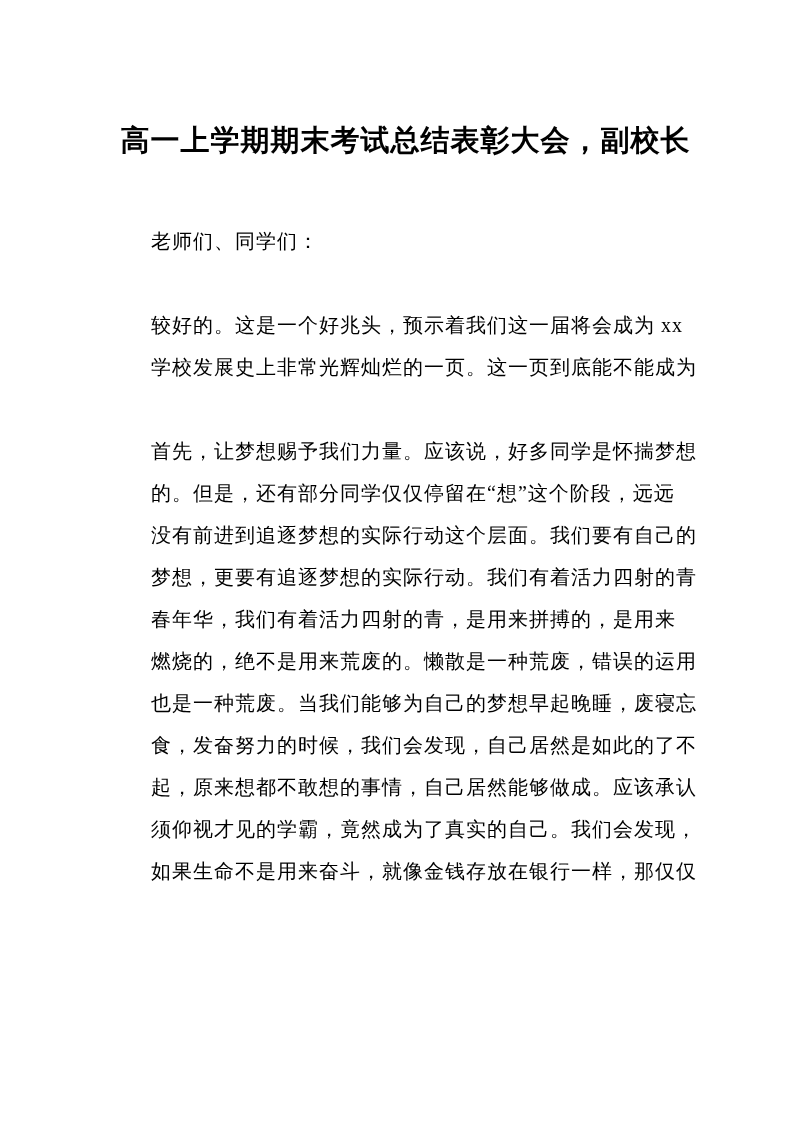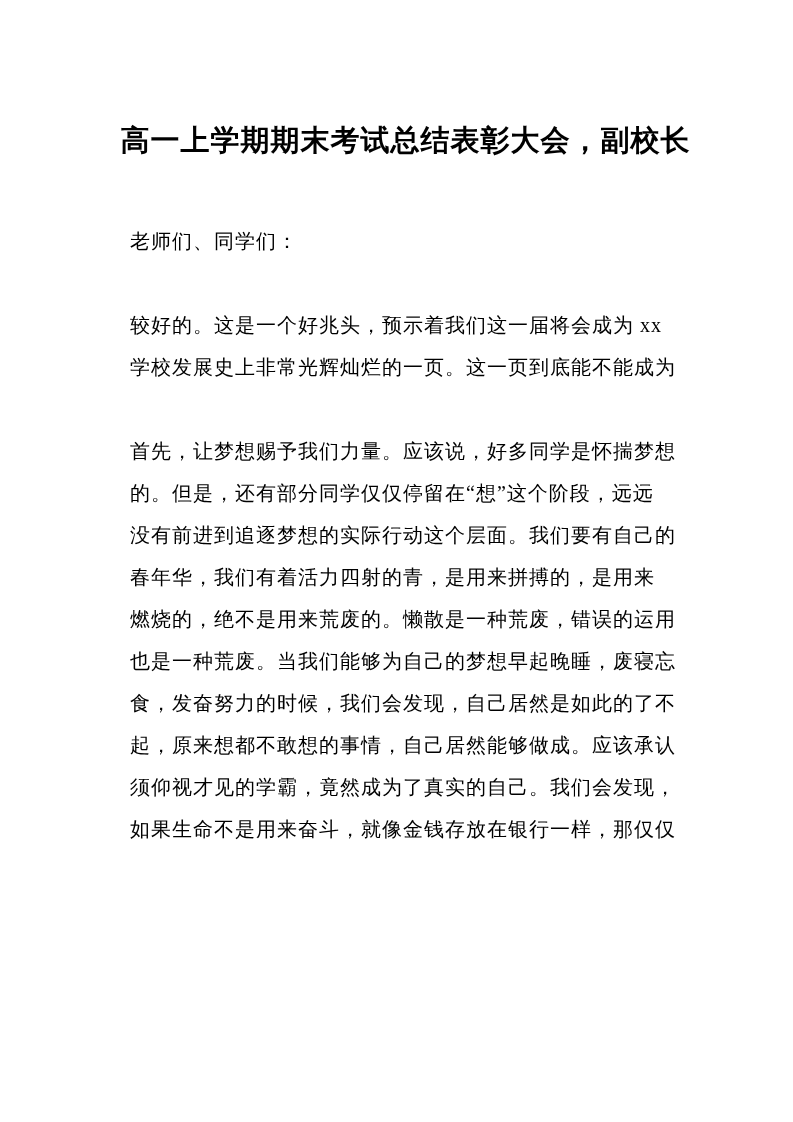--- a/index.html
+++ b/index.html
@@ -34,20 +34,21 @@
     width: 560px;
     font-size: 20px;
     letter-spacing: 1px;
   }
   .para { margin: 0; }
   .para + .para { margin-top: 42px; }
   .line {
     height: 42px;
     line-height: 42px;
     white-space: nowrap;
+    margin-left: 21px;
   }
 </style>
 </head>
 <body>
 
 <div class="page">
 
   <div class="doc-title">
     <div class="title-line">高一上学期期末考试总结表彰大会，副校长</div>
   </div>
@@ -60,20 +61,21 @@
 
     <div class="para">
       <div class="line">较好的。这是一个好兆头，预示着我们这一届将会成为 xx</div>
       <div class="line">学校发展史上非常光辉灿烂的一页。这一页到底能不能成为</div>
     </div>
 
     <div class="para">
       <div class="line">首先，让梦想赐予我们力量。应该说，好多同学是怀揣梦想</div>
       <div class="line">的。但是，还有部分同学仅仅停留在“想”这个阶段，远远</div>
       <div class="line">没有前进到追逐梦想的实际行动这个层面。我们要有自己的</div>
+      <div class="line">梦想，更要有追逐梦想的实际行动。我们有着活力四射的青</div>
       <div class="line">春年华，我们有着活力四射的青，是用来拼搏的，是用来</div>
       <div class="line">燃烧的，绝不是用来荒废的。懒散是一种荒废，错误的运用</div>
       <div class="line">也是一种荒废。当我们能够为自己的梦想早起晚睡，废寝忘</div>
       <div class="line">食，发奋努力的时候，我们会发现，自己居然是如此的了不</div>
       <div class="line">起，原来想都不敢想的事情，自己居然能够做成。应该承认</div>
       <div class="line">须仰视才见的学霸，竟然成为了真实的自己。我们会发现，</div>
       <div class="line">如果生命不是用来奋斗，就像金钱存放在银行一样，那仅仅</div>
     </div>
 
   </div>

